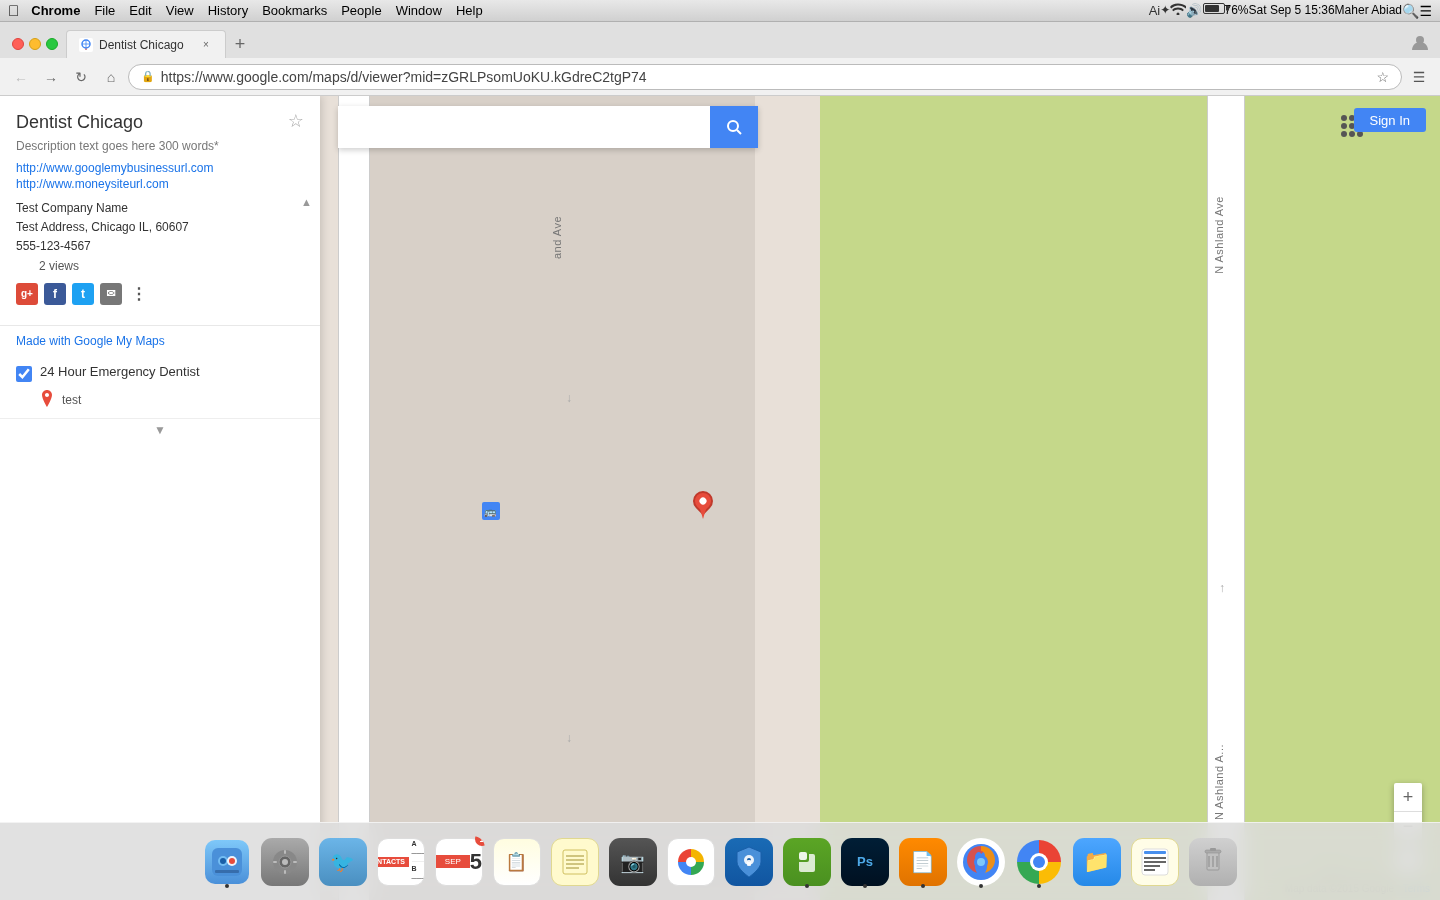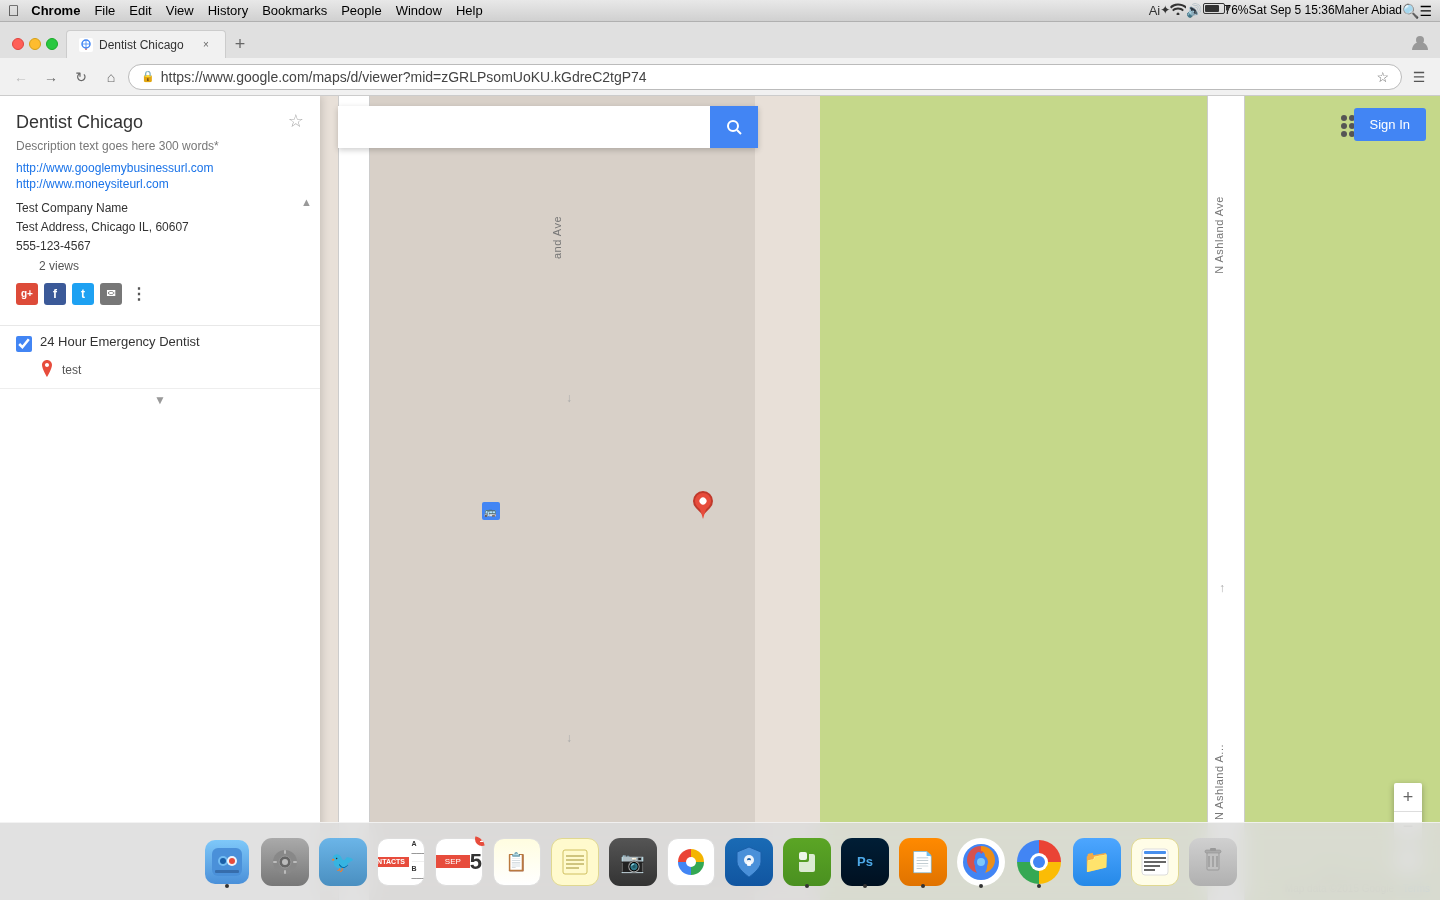--- a/index.html
+++ b/index.html
@@ -650,21 +650,21 @@
       height: 6px;
       background: #555;
       border-radius: 50%;
     }
 
     
     .sign-in-btn {
       position: absolute;
       top: 12px;
       right: 14px;
-      height: 33px;
+      height: 24px;
       padding: 0 16px;
       background: #4285f4;
       color: #fff;
       border: none;
       border-radius: 3px;
       font-size: 13px;
       font-weight: 500;
       cursor: pointer;
       z-index: 10;
       display: flex;
@@ -924,20 +924,21 @@
         <div class="sidebar-views">2 views</div>
 
         <div class="sidebar-social">
           <div class="social-icon social-gplus">g+</div>
           <div class="social-icon social-fb">f</div>
           <div class="social-icon social-tw">t</div>
           <div class="social-icon social-mail">✉</div>
           <div class="social-icon social-share">⋮</div>
         </div>
       </div>
+      <a class="sidebar-made-with">Made with Google My Maps</a>
 
       <div class="sidebar-layers">
         <div class="layer-item">
           <input type="checkbox" class="layer-checkbox" checked="" style="">
           <span class="layer-name">24 Hour Emergency Dentist</span>
         </div>
         <div class="layer-pin-row">
 
           <svg width="14" height="20" viewBox="0 0 14 20">
             <path d="M7 0C4.24 0 2 2.24 2 5c0 3.75 5 12 5 12s5-8.25 5-12c0-2.76-2.24-5-5-5zm0 7c-1.1 0-2-.9-2-2s.9-2 2-2 2 .9 2 2-.9 2-2 2z" fill="#e74c3c"></path>

